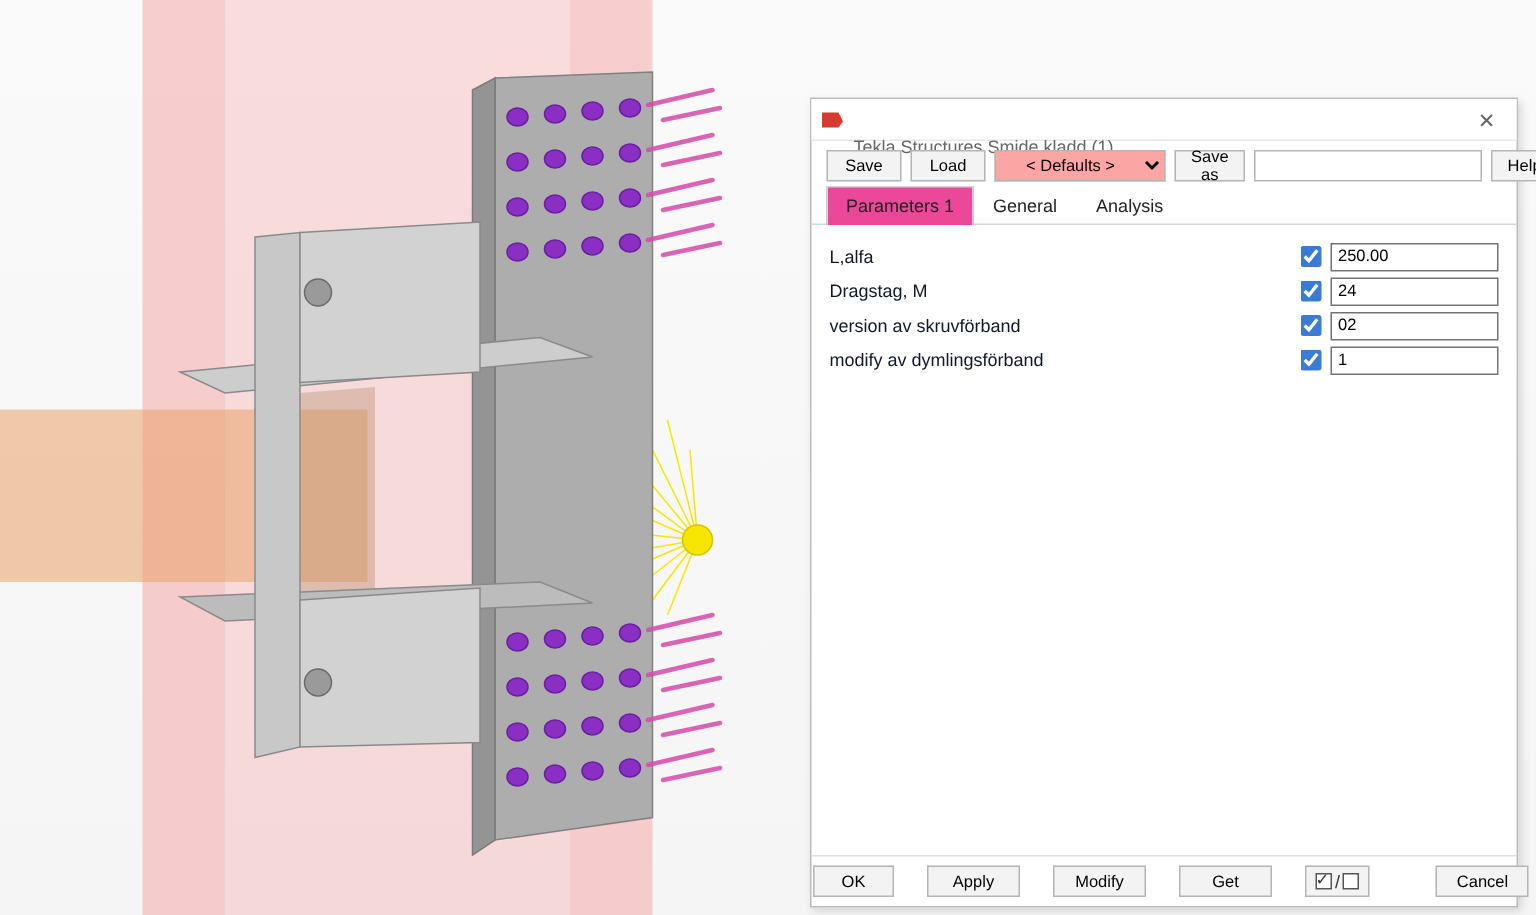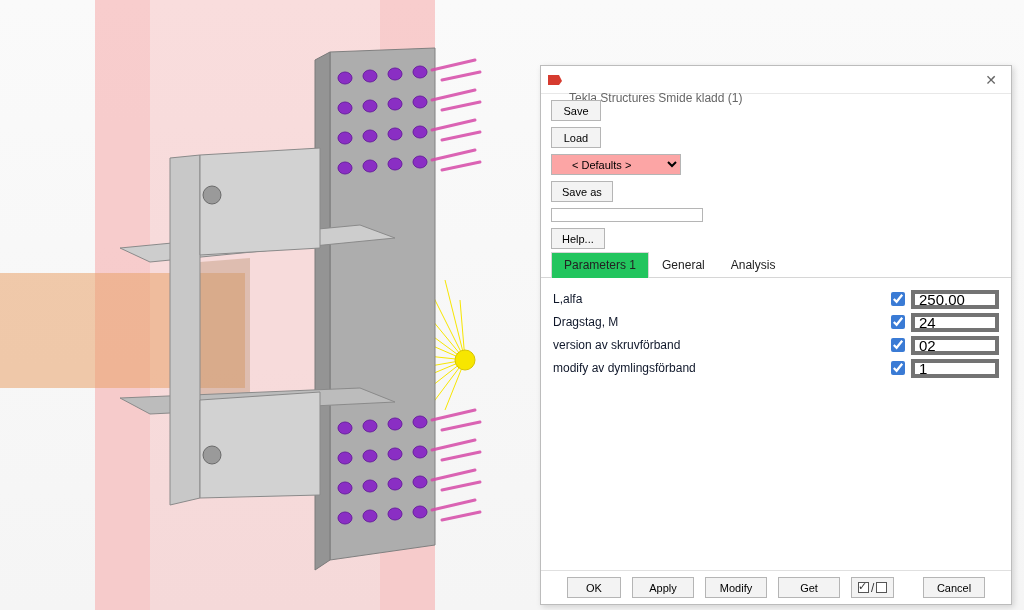--- a/index.html
+++ b/index.html
@@ -17,50 +17,50 @@
     display: flex; flex-direction: column;
   }
   .titlebar {
     height: 28px; display: flex; align-items: center; padding: 0 6px;
     background: #fff; border-bottom: 1px solid #e8e8e8;
   }
   .titlebar .icon-box { width: 16px; height: 16px; margin-right: 6px; }
   .titlebar .title { flex: 1; color: #666; font-size: 12px; margin-top: 36px; }
   .titlebar .close { width: 28px; text-align: center; color: #666; cursor: default; font-size: 14px; }
 
-  .toolbar1, .toolbar2 { display: flex; gap: 6px; padding: 6px 10px 0 10px; align-items: flex-start; flex-direction: column; }
+  .toolbar1, .toolbar2 { display: flex; gap: 6px; padding: 6px 10px 0 10px; align-items: center; }
   .toolbar2 { padding-top: 4px; padding-bottom: 8px; }
   .btn {
     height: 21px; padding: 0 10px; background: #f3f3f3; border: 1px solid #b5b5b5;
     font-size: 11px; cursor: default; display: inline-flex; align-items: center; justify-content: center;
   }
   .btn.small { min-width: 50px; }
   .btn.ok { min-width: 54px; }
   .select {
     height: 21px; border: 1px solid #b5b5b5; background: #fca5a5; font-size: 11px; padding: 0 16px;
   }
   .txt {
     height: 21px; border: 1px solid #b5b5b5; background: #fff; font-size: 11px; padding: 0 4px;
   }
 
   .tabs { display: flex; border-bottom: 1px solid #d6d6d6; padding: 0 10px; margin-top: 2px; }
   .tab {
     padding: 5px 12px 6px 12px; font-size: 12px; color: #222; cursor: default;
     border: 1px solid transparent; border-bottom: none; position: relative; top: 1px;
   }
-  .tab.active { border-color: #d6d6d6; background: #22c55e; }
+  .tab.active { border-color: #d6d6d6; background: #ec4899; }
 
   .tab-body { flex: 1; padding: 10px 12px; }
   .param-row { display: flex; align-items: center; height: 22px; margin-bottom: 1px; }
   .param-row .lbl { flex: 1; font-size: 12px; color: #0f172a; }
   .param-row .chk { width: 14px; height: 14px; margin-right: 6px; accent-color: #3a7bd5; }
-  .param-row .val { width: 88px; height: 19px; border: 4px solid #737373; font-size: 15px; padding: 0 4px; }
+  .param-row .val { width: 112px; height: 19px; border: 1px solid #737373; font-size: 11px; padding: 0 4px; }
 
   .footer {
-    display: flex; gap: 11px; padding: 6px 26px; border-top: 1px solid #e0e0e0;
+    display: flex; gap: 22px; padding: 6px 1px; border-top: 1px solid #e0e0e0;
     align-items: center; justify-content: flex-start;
   }
   .footer .spacer { flex: 1; }
   .toggle-icons {
     display: inline-flex; align-items: center; gap: 2px;
     border: 1px solid #b5b5b5; height: 21px; padding: 0 6px; background: #f3f3f3;
   }
   .toggle-icons .cb-on { width: 11px; height: 11px; border: 1px solid #555; background: #fff; position: relative; }
   .toggle-icons .cb-on::after { content: "✓"; position: absolute; top: -3px; left: -1px; font-size: 11px; color: #333; }
   .toggle-icons .cb-off { width: 11px; height: 11px; border: 1px solid #555; background: #fff; }

